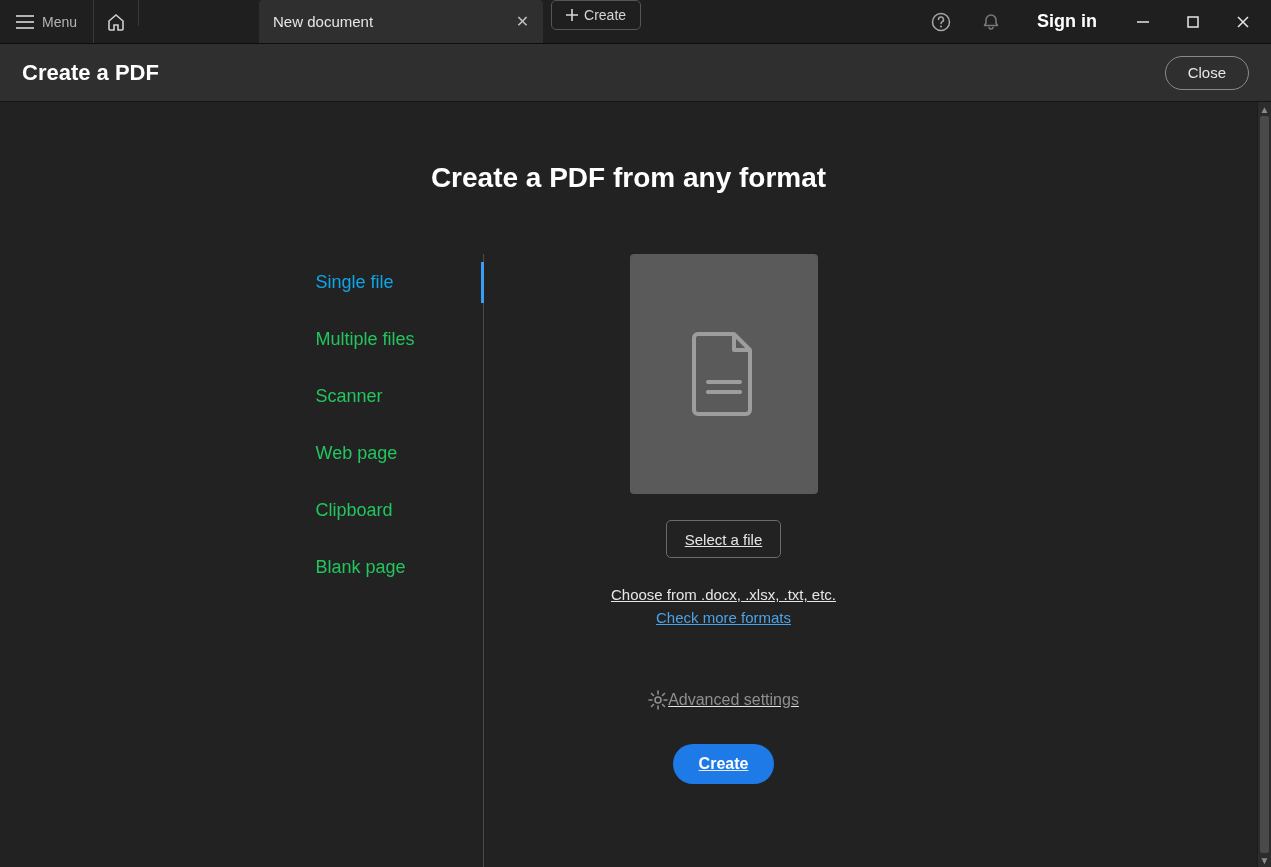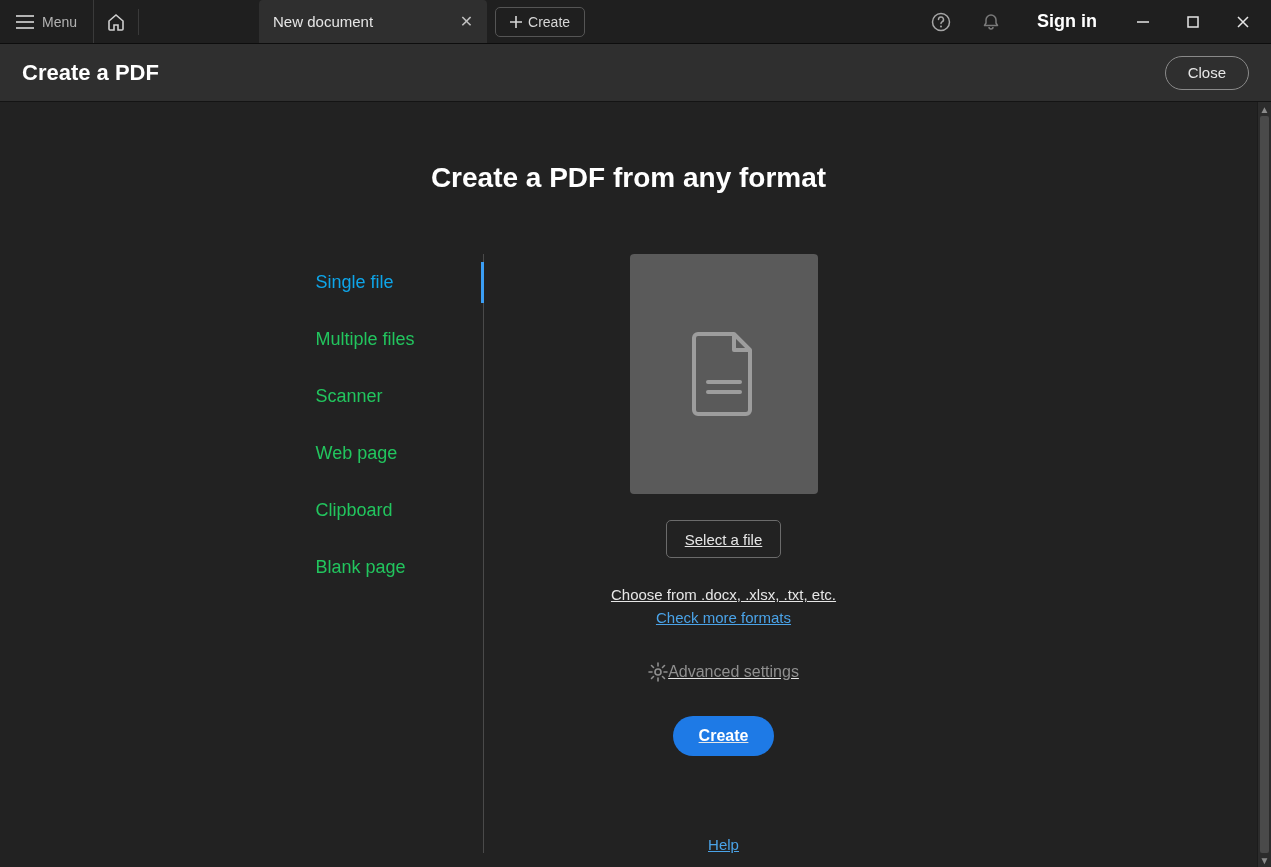--- a/index.html
+++ b/index.html
@@ -10,21 +10,21 @@
     font-family: -apple-system, BlinkMacSystemFont, "Segoe UI", Arial, sans-serif;
     color: #e6e6e6;
     overflow: hidden;
     position: relative;
   }
   
   .titlebar {
     height: 44px;
     background: #1f1f1f;
     display: flex;
-    align-items: center;
+    align-items: flex-start;
     border-bottom: 1px solid #0d0d0d;
   }
   .menu-btn {
     display: flex; align-items: center; gap: 8px;
     height: 100%; padding: 0 16px;
     color: #b3b3b3; font-size: 14px;
     border-right: 1px solid #3a3a3a;
     cursor: pointer;
   }
   .icon-btn {
@@ -32,21 +32,21 @@
     display: flex; align-items: center; justify-content: center;
     cursor: pointer;
   }
   .divider-v { width:1px; height:26px; background:#3a3a3a; }
   .alltools-btn {
     display:flex; align-items:center; gap:10px;
     height:100%; padding: 0 16px; color:#cfcfcf; font-size:15px;
     cursor:pointer;
   }
   .tab {
-    height: 100%; width: 228px;
+    height: 100%; width: 284px;
     background: #2f2f2f;
     display:flex; align-items:center; justify-content:space-between;
     padding: 0 14px; margin-left: 120px;
     font-size:15px; color:#e6e6e6;
     border-top-left-radius:4px; border-top-right-radius:4px;
   }
   .tab-close { cursor:pointer; color:#bfbfbf; font-size:16px; }
   .create-pill {
     margin-left:8px; height:30px;
     display:flex; align-items:center; gap:6px;
@@ -116,21 +116,21 @@
     display:flex; align-items:center; justify-content:center;
   }
   .select-file-btn {
     margin-top:26px; height:38px; padding:0 18px;
     border:1px solid #6b6b6b; border-radius:5px;
     background:transparent; color:#e6e6e6; font-size:15px; cursor:pointer;
   }
   .hint-text { margin-top:28px; font-size:15px; color:#e6e6e6;}
   .link { color:#4aa3e8; text-decoration:underline; cursor:pointer; font-size:15px; margin-top:6px;}
   .adv-settings {
-    margin-top:36px; display:flex; align-items:center; gap:0;
+    margin-top:64px; display:flex; align-items:center; gap:0;
     color:#8f8f8f; font-size:16px; cursor:pointer;
   }
   .primary-btn {
     margin-top:34px; height:40px; padding:0 26px;
     background:#1e7ae6; border:none; border-radius:20px;
     color:#fff; font-size:16px; font-weight:600; cursor:pointer;
   }
   .help-link { margin-top:80px; }
   
   .scroll-track {

